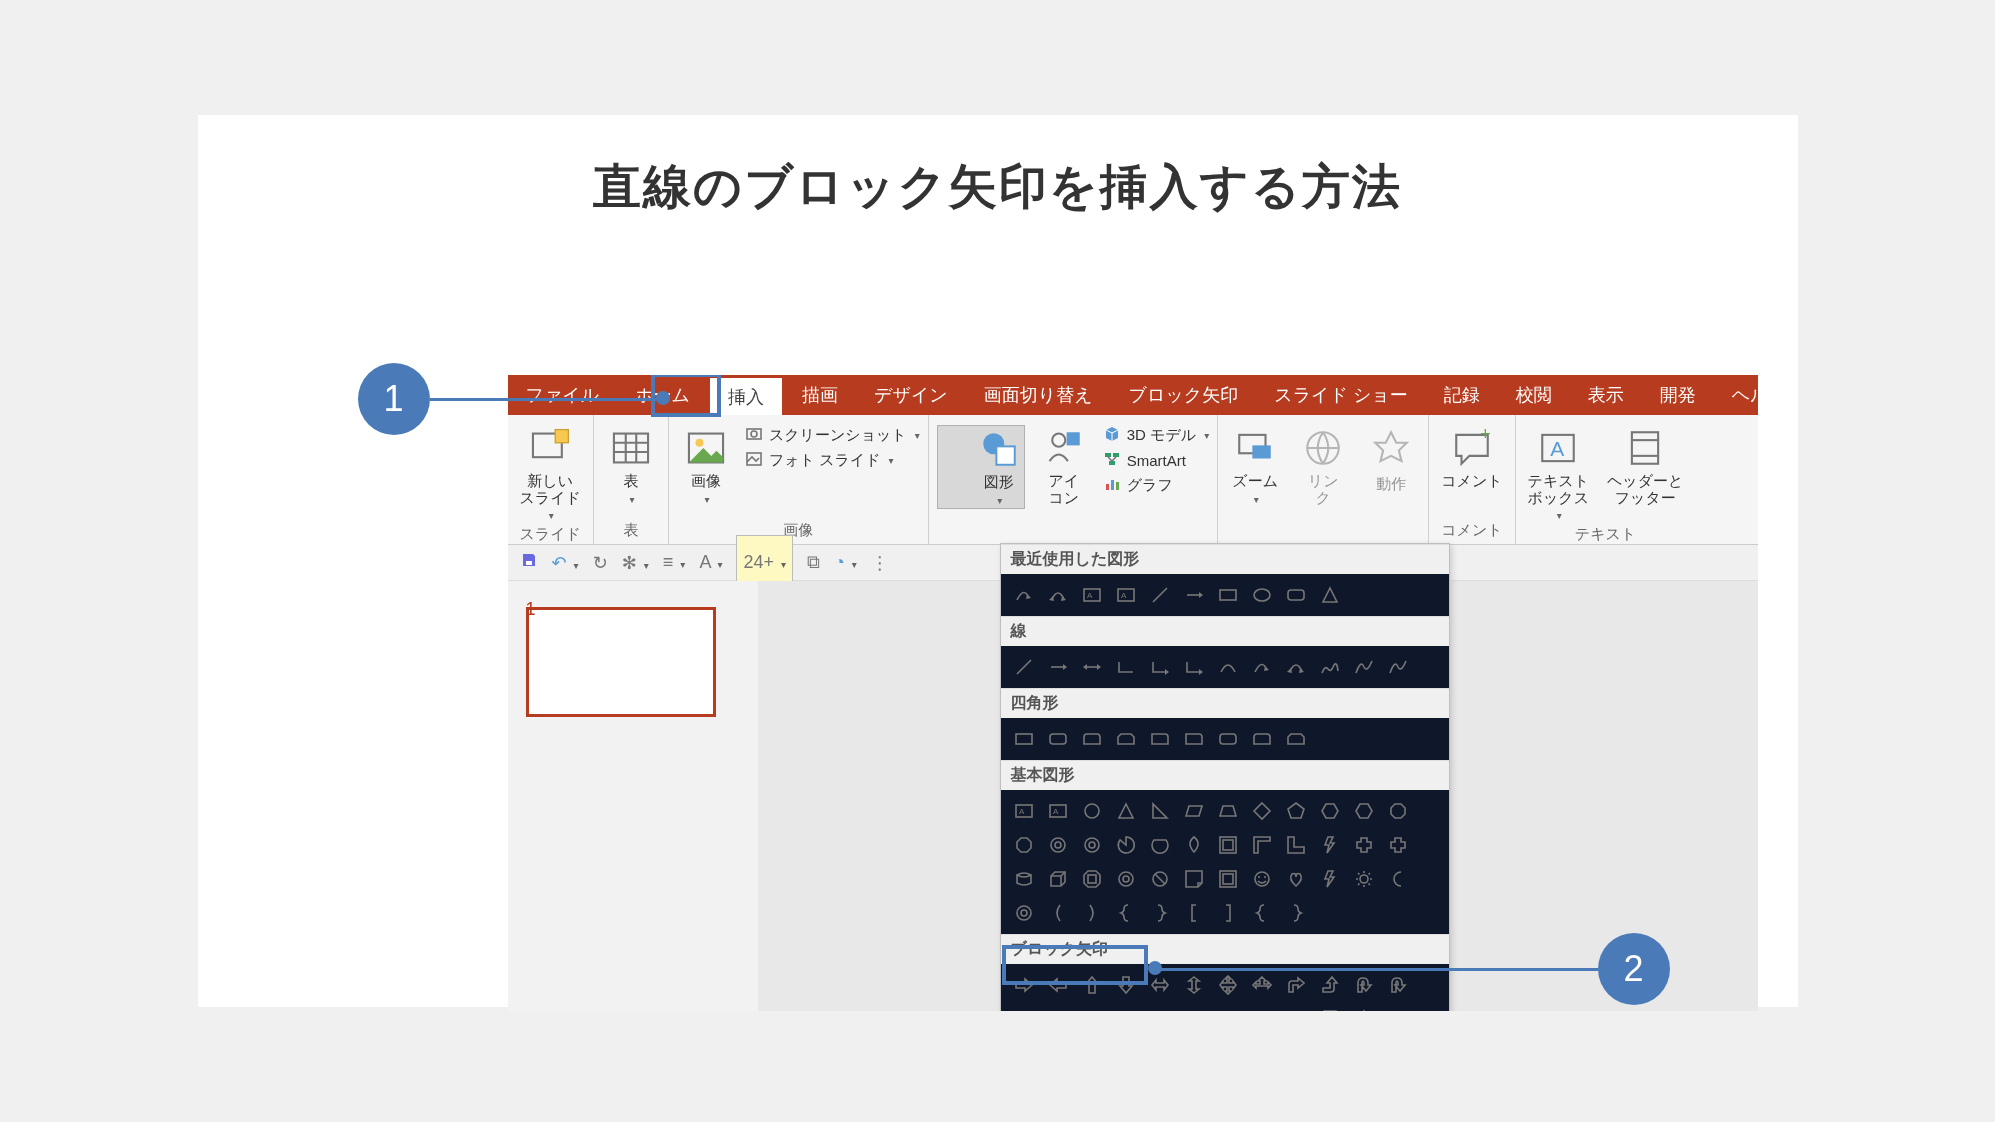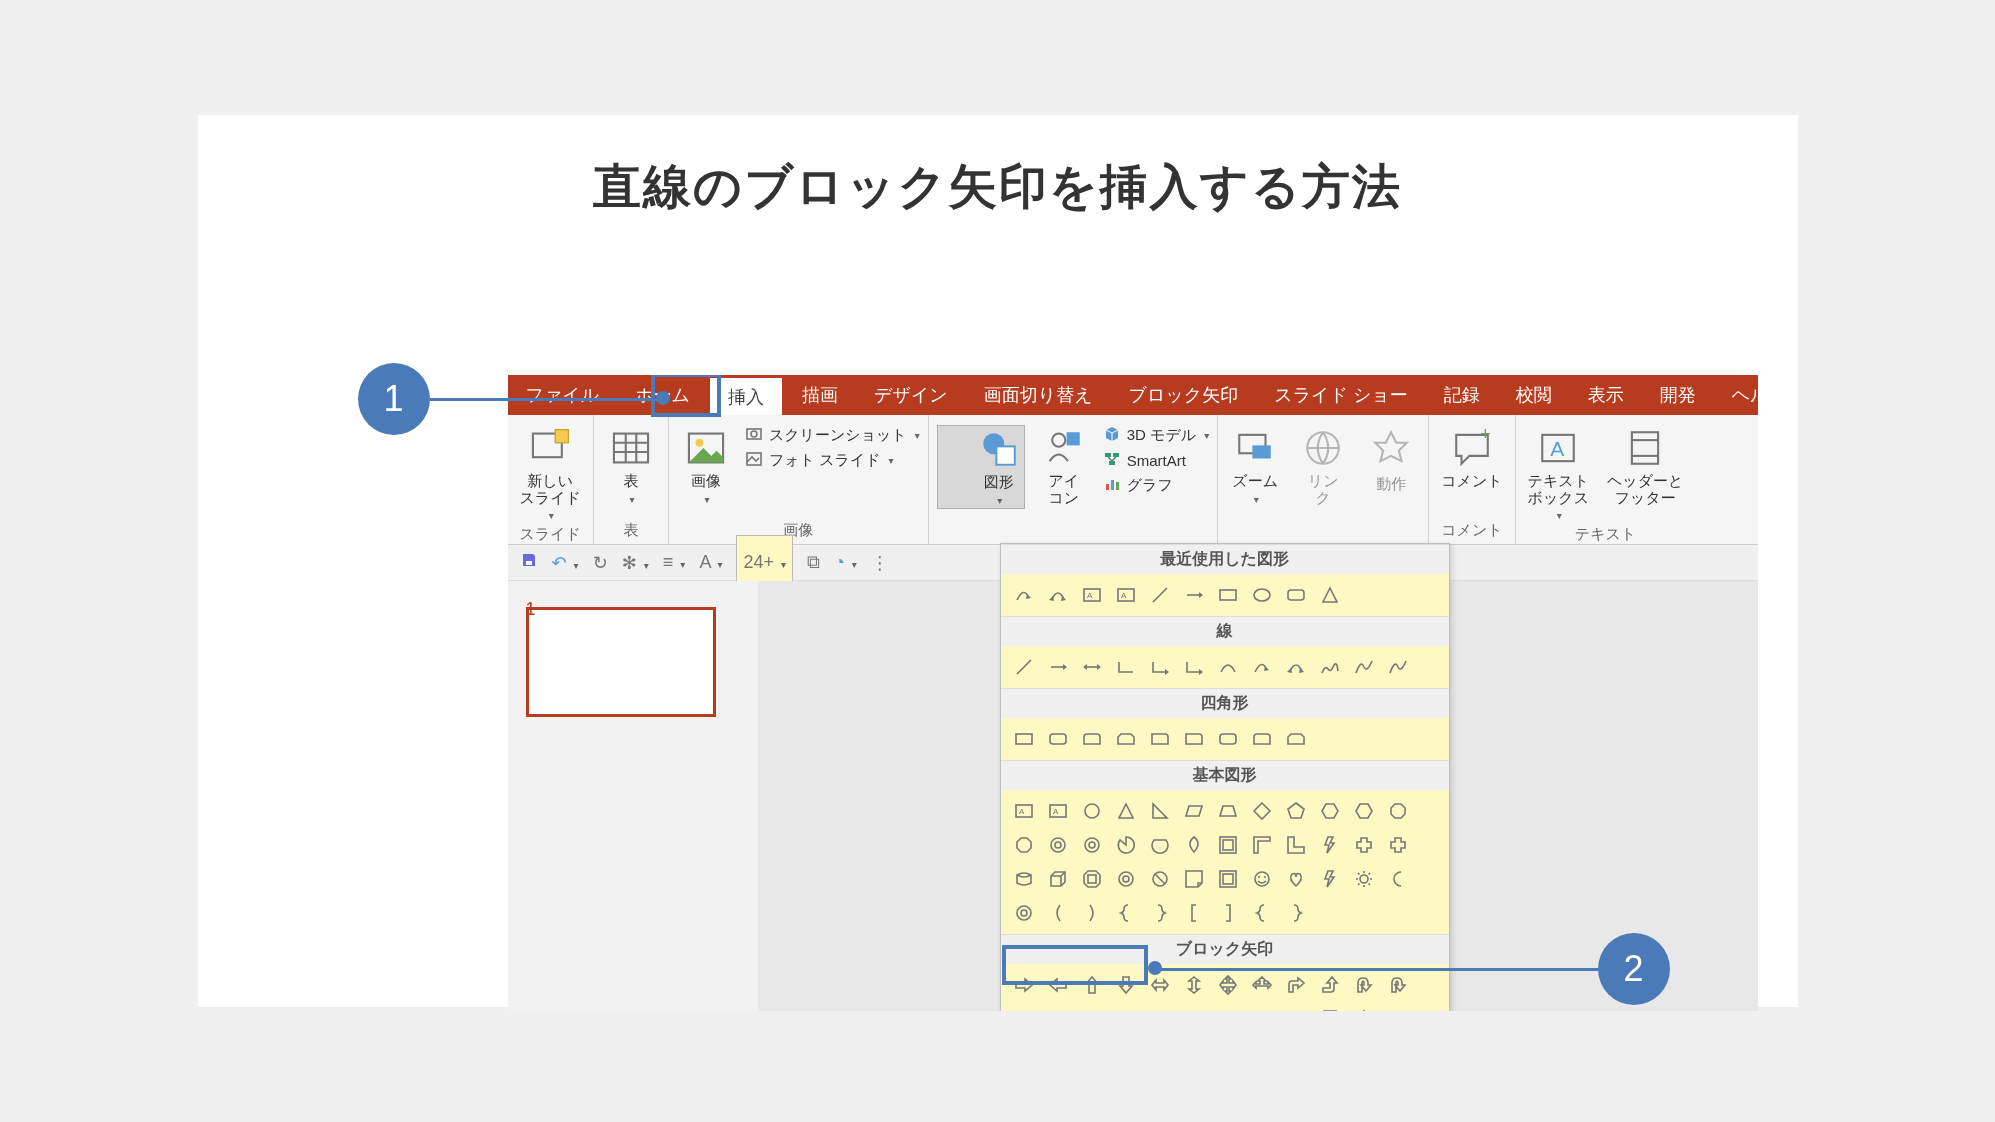--- a/index.html
+++ b/index.html
@@ -177,26 +177,25 @@
   }
   .thumb-num { color:#b73b1e; font-size:18px; position:absolute; left:18px;}
   .canvas-pane { flex:1; background:#e8e8e8; }
 
   
   .shapes-dd {
     position: absolute;
     left: 492px;
     top: 168px;
     width: 450px;
-    background: #fef9c3;
+    background: #0f172a;
     border: 1px solid #bfbfbf;
     box-shadow: 2px 2px 6px rgba(0,0,0,.15);
     font-size: 16px;
     z-index: 30;
-    text-align: center;
   }
   .dd-section {
     background: #f0f0f0;
     padding: 4px 10px;
     color: #555;
     font-weight: 600;
     border-top: 1px solid #ddd;
   }
   .dd-grid {
     display: flex;

